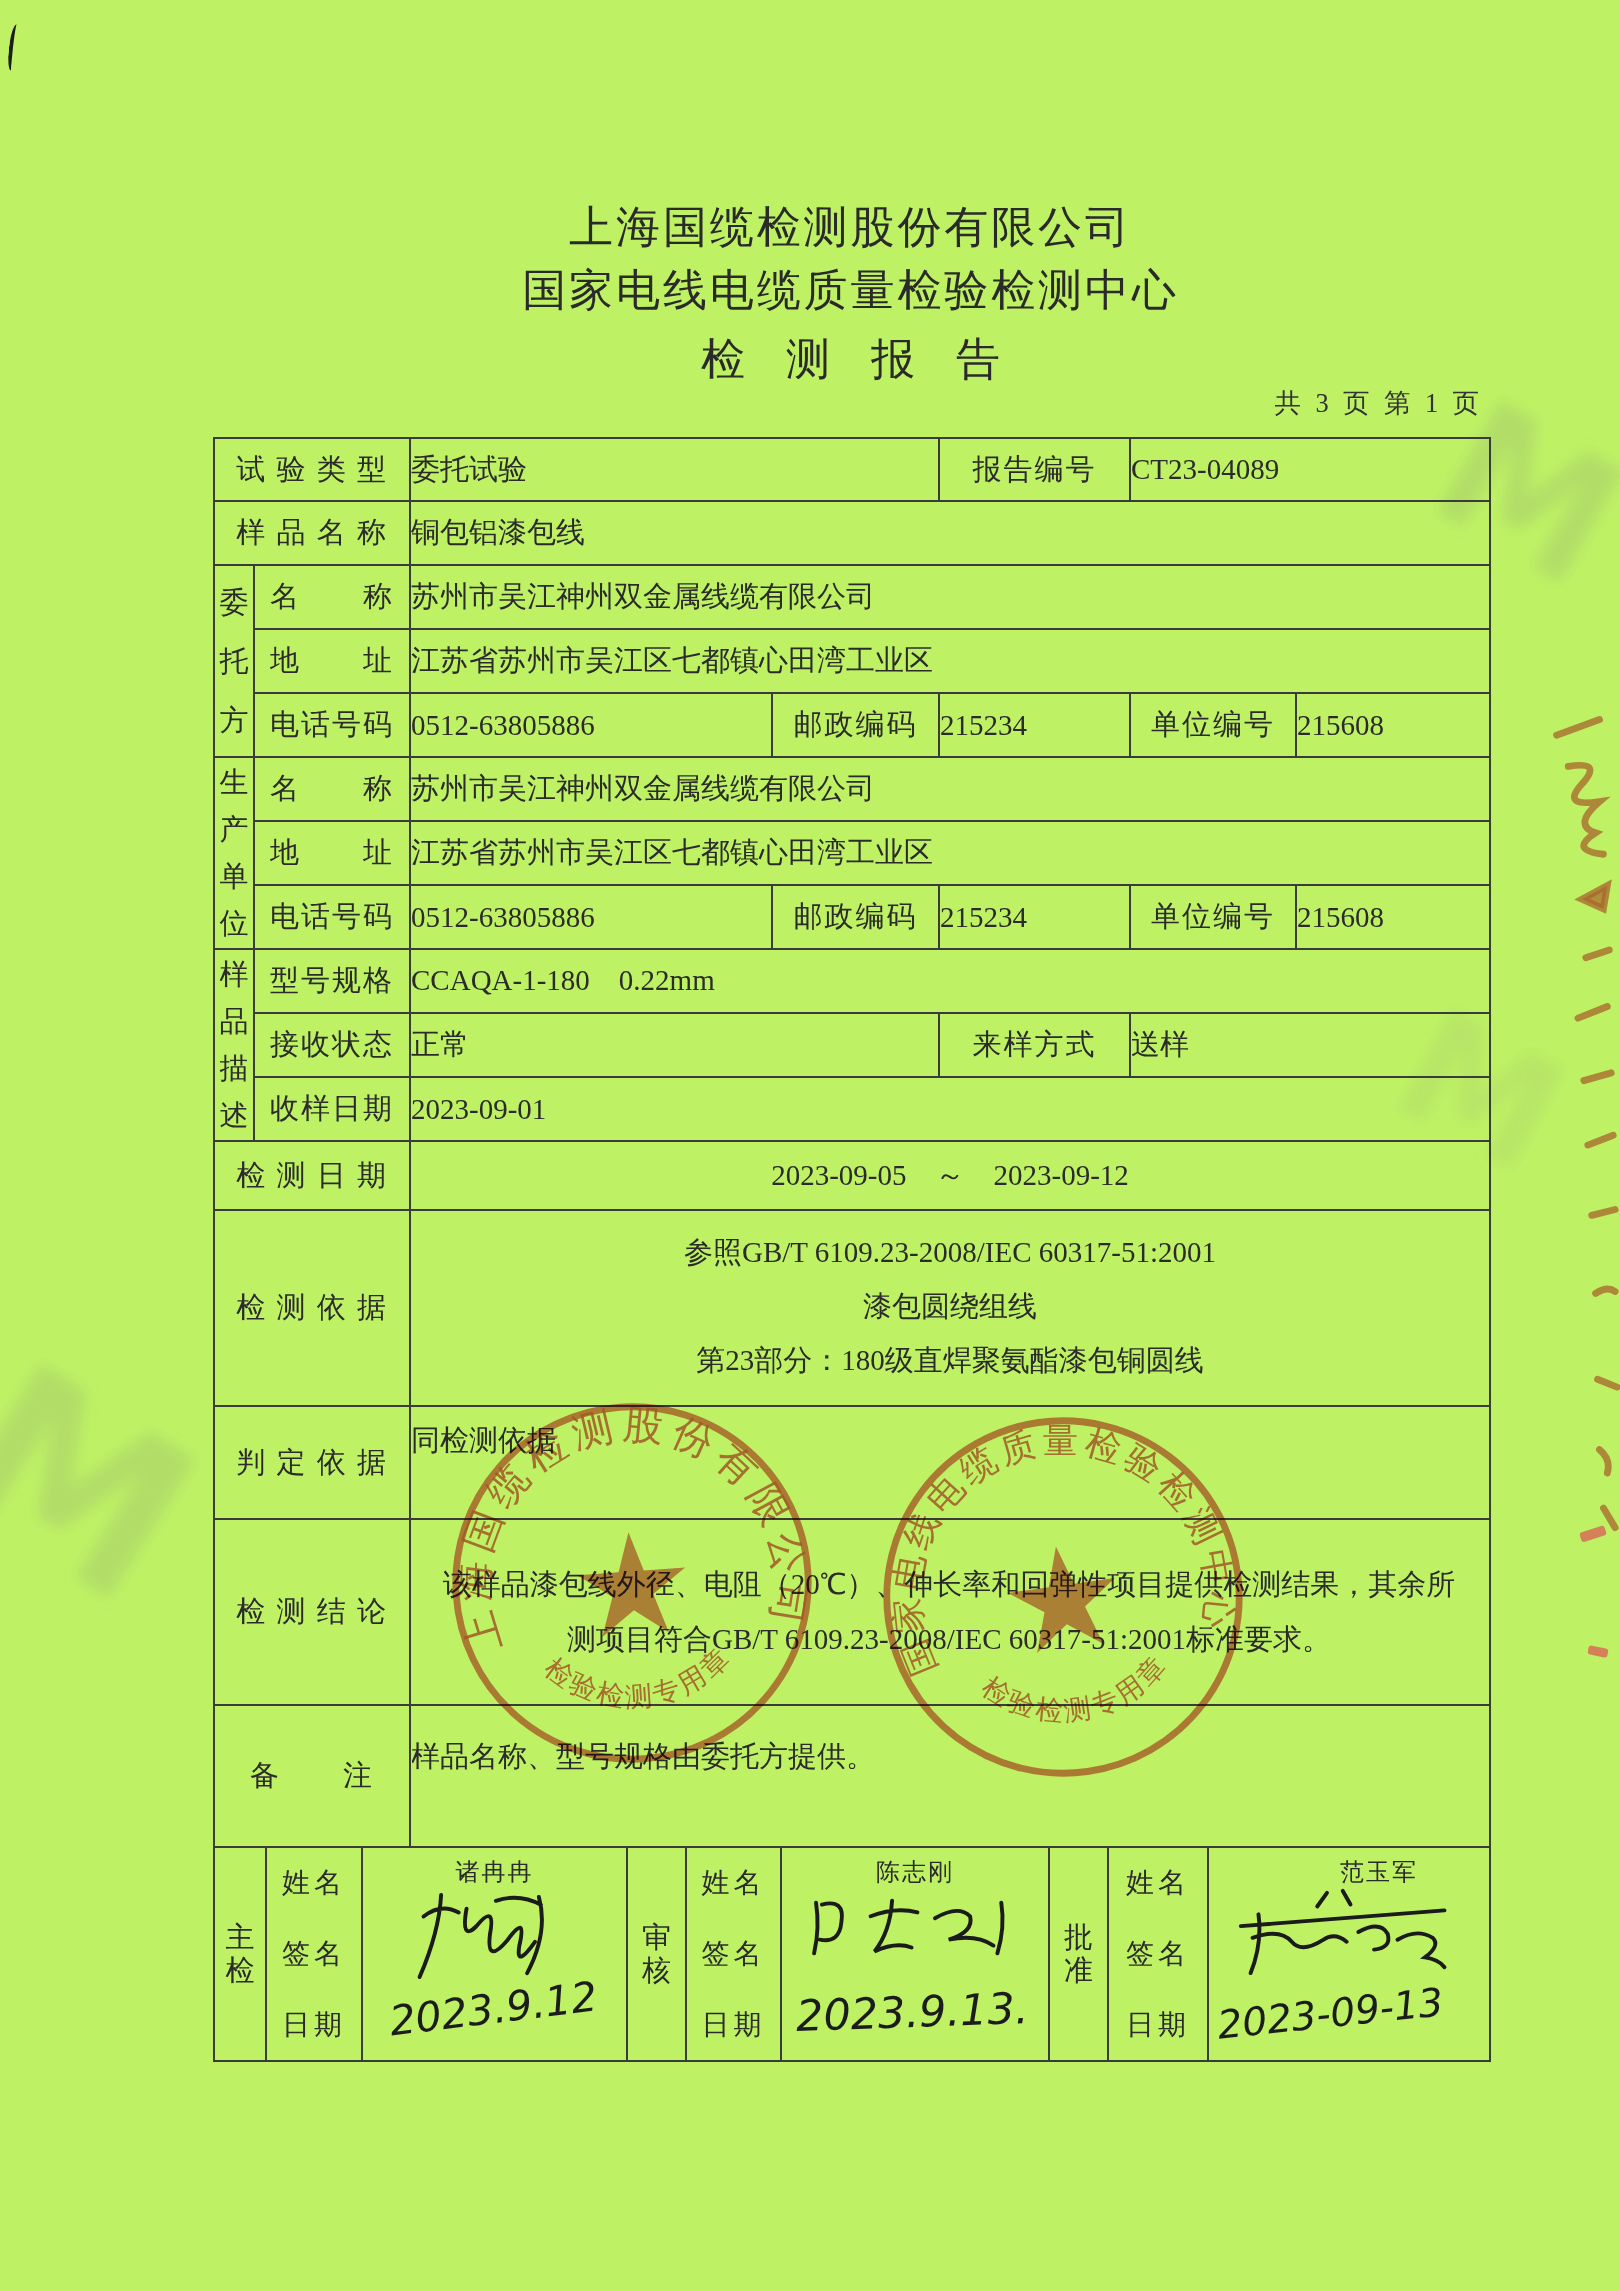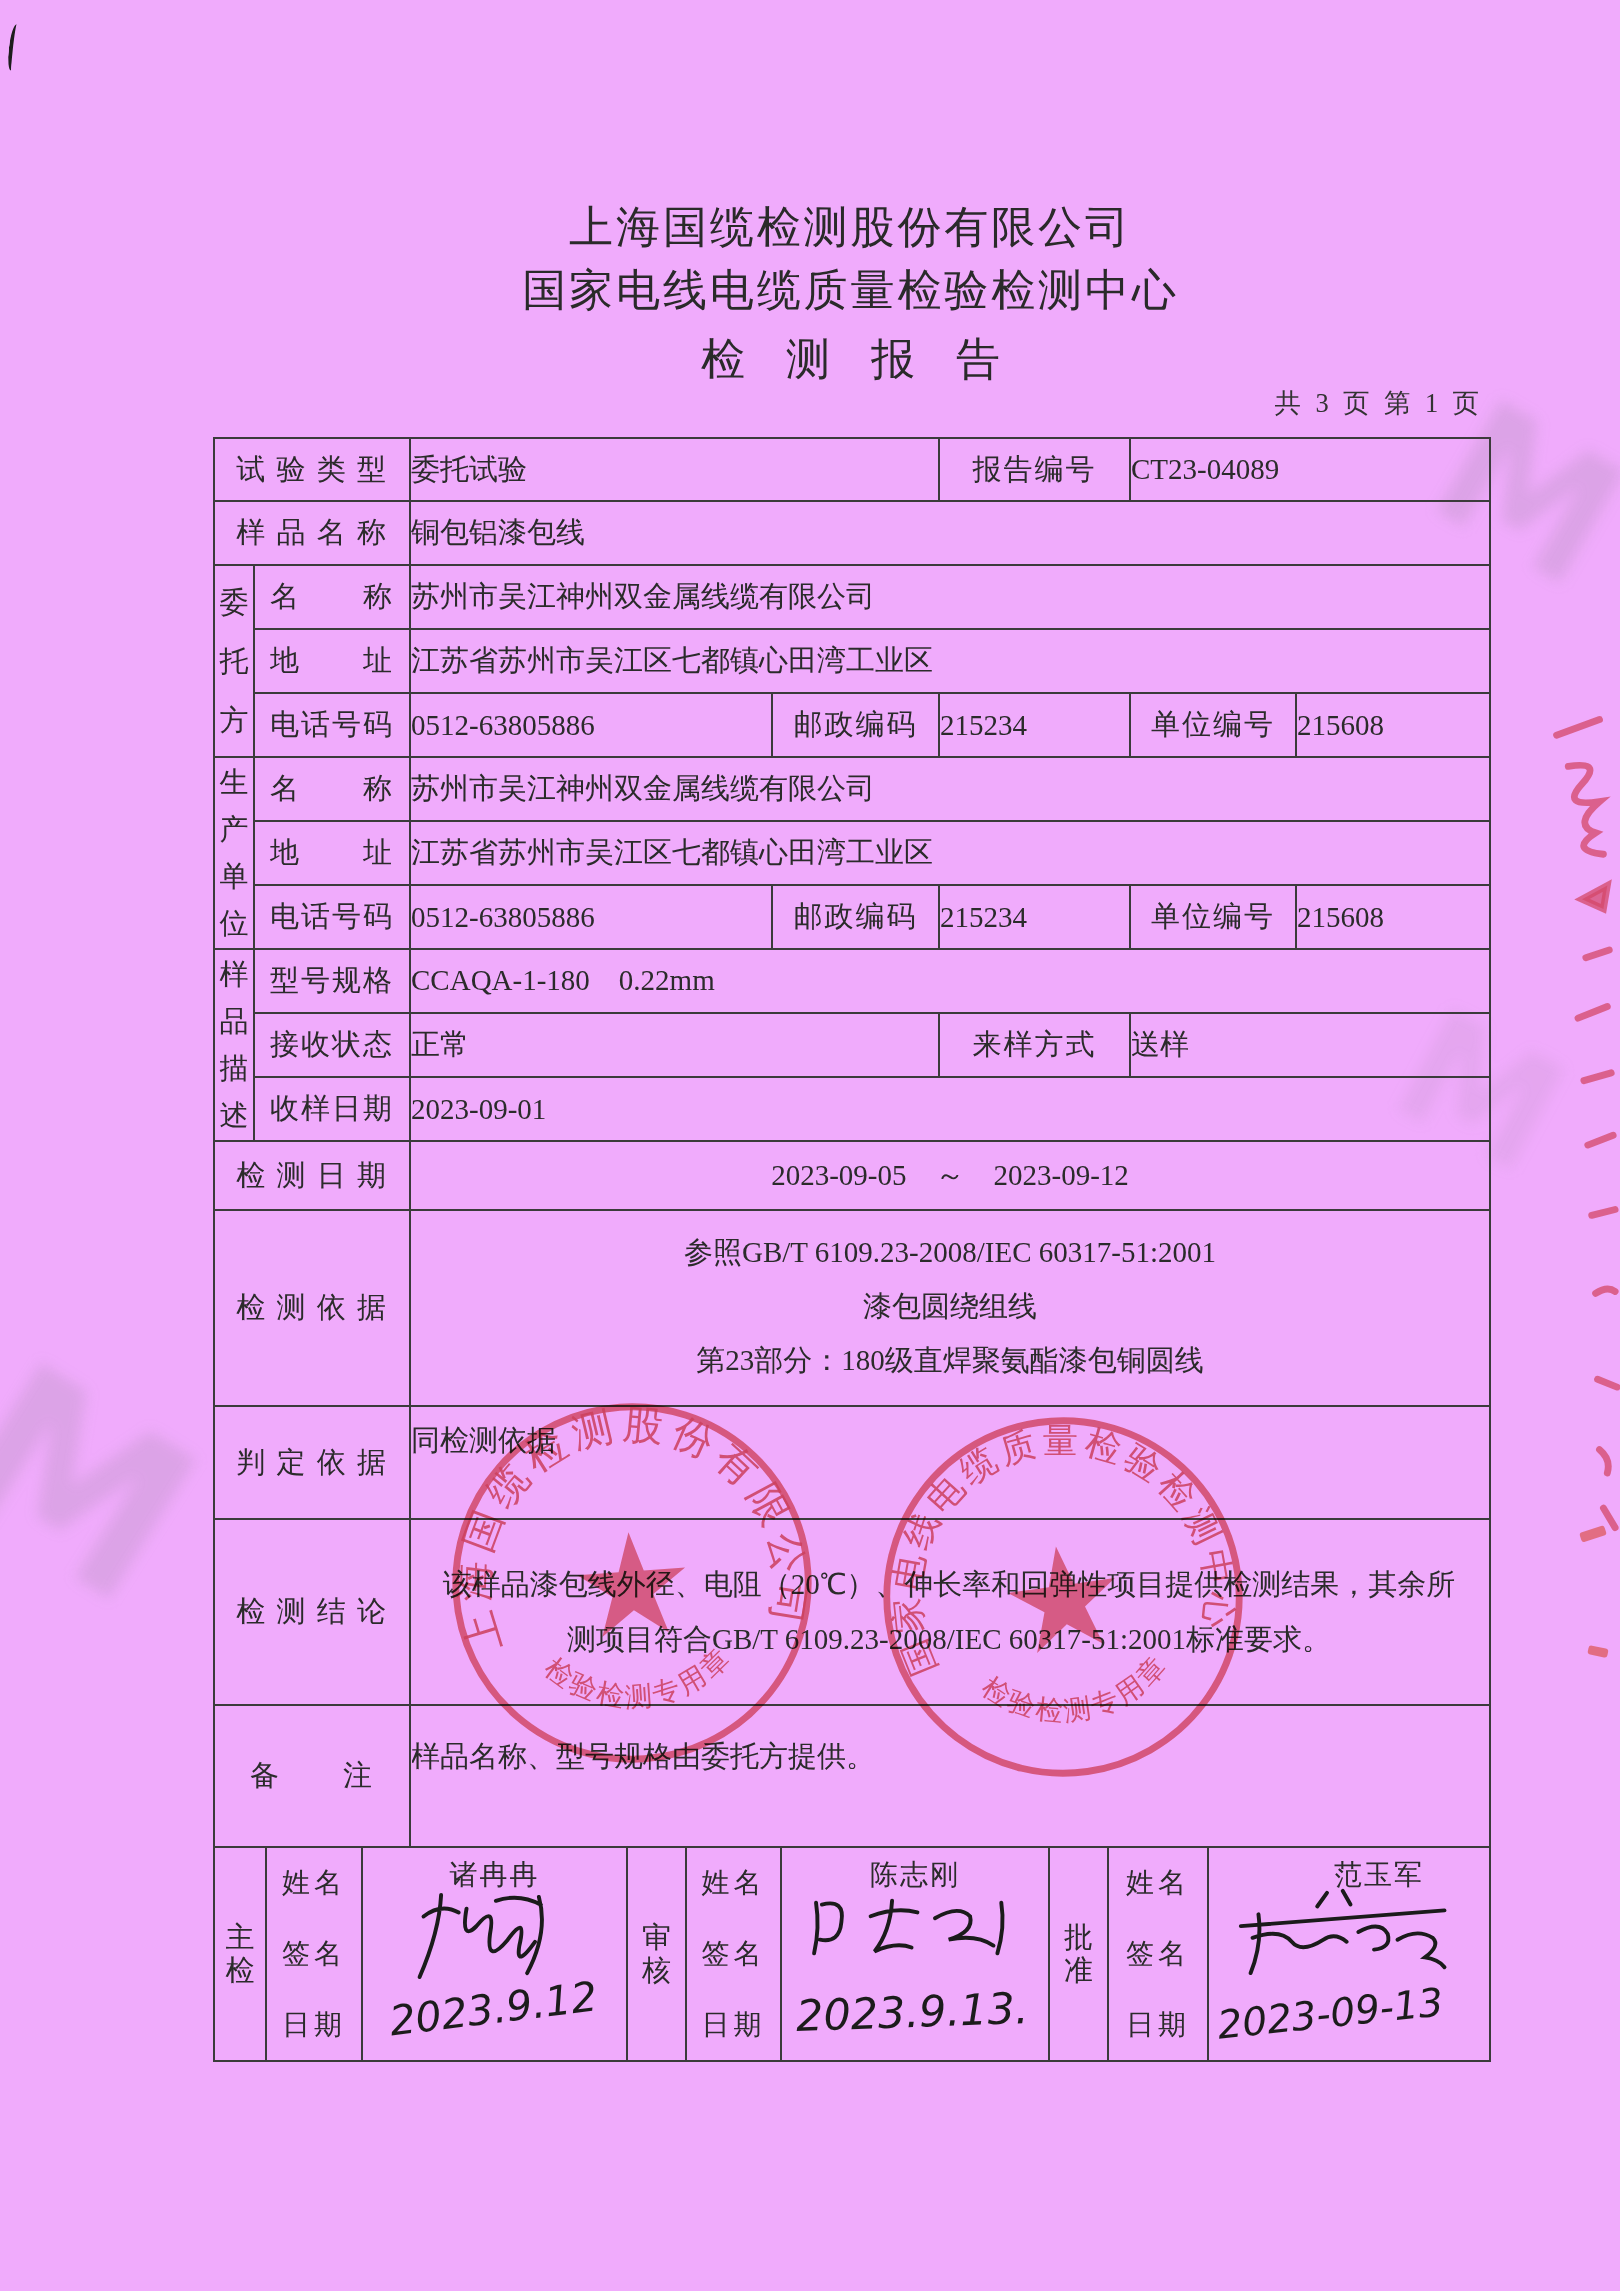--- a/index.html
+++ b/index.html
@@ -1,20 +1,20 @@
 <!DOCTYPE html>
 <html><head>
 <meta charset="utf-8">
 <style>
   html,body{margin:0;padding:0;background:#e8e8e6;}
   .page{
     position:relative;
     width:1620px;height:2292px;
     margin:0 auto;
-    background:#f0abfc;
+    background:#bef264;
     overflow:hidden;
     font-family:"Liberation Serif", serif;
     color:#262626;
   }
   
   .header{
     position:absolute;left:213px;top:196px;width:1275px;
     text-align:center;
   }
   .h-line1,.h-line2{
@@ -70,21 +70,21 @@
     word-break:break-all;line-height:33px;text-align:center;
   }
   .sig-fields{
     display:flex;flex-direction:column;justify-content:space-between;
     font-size:28px;padding:15.7px 0;box-sizing:border-box;
     align-items:center;letter-spacing:3.9px;
   }
   .sig-value{overflow:visible;}
   .sig-name{
     position:absolute;top:7.8px;left:0;right:0;text-align:center;
-    font-size:28px;letter-spacing:2px;
+    font-size:24px;letter-spacing:2px;
   }
   .sig-script{position:absolute;pointer-events:none;}
   .sig-date{
     position:absolute;font-family:"DejaVu Sans", sans-serif;
     font-style:italic;color:#1c1c1c;white-space:nowrap;
   }
   
   .stamp{position:absolute;mix-blend-mode:multiply;opacity:.88;}
   .stamp text{font-family:"Liberation Serif", serif;}
   

